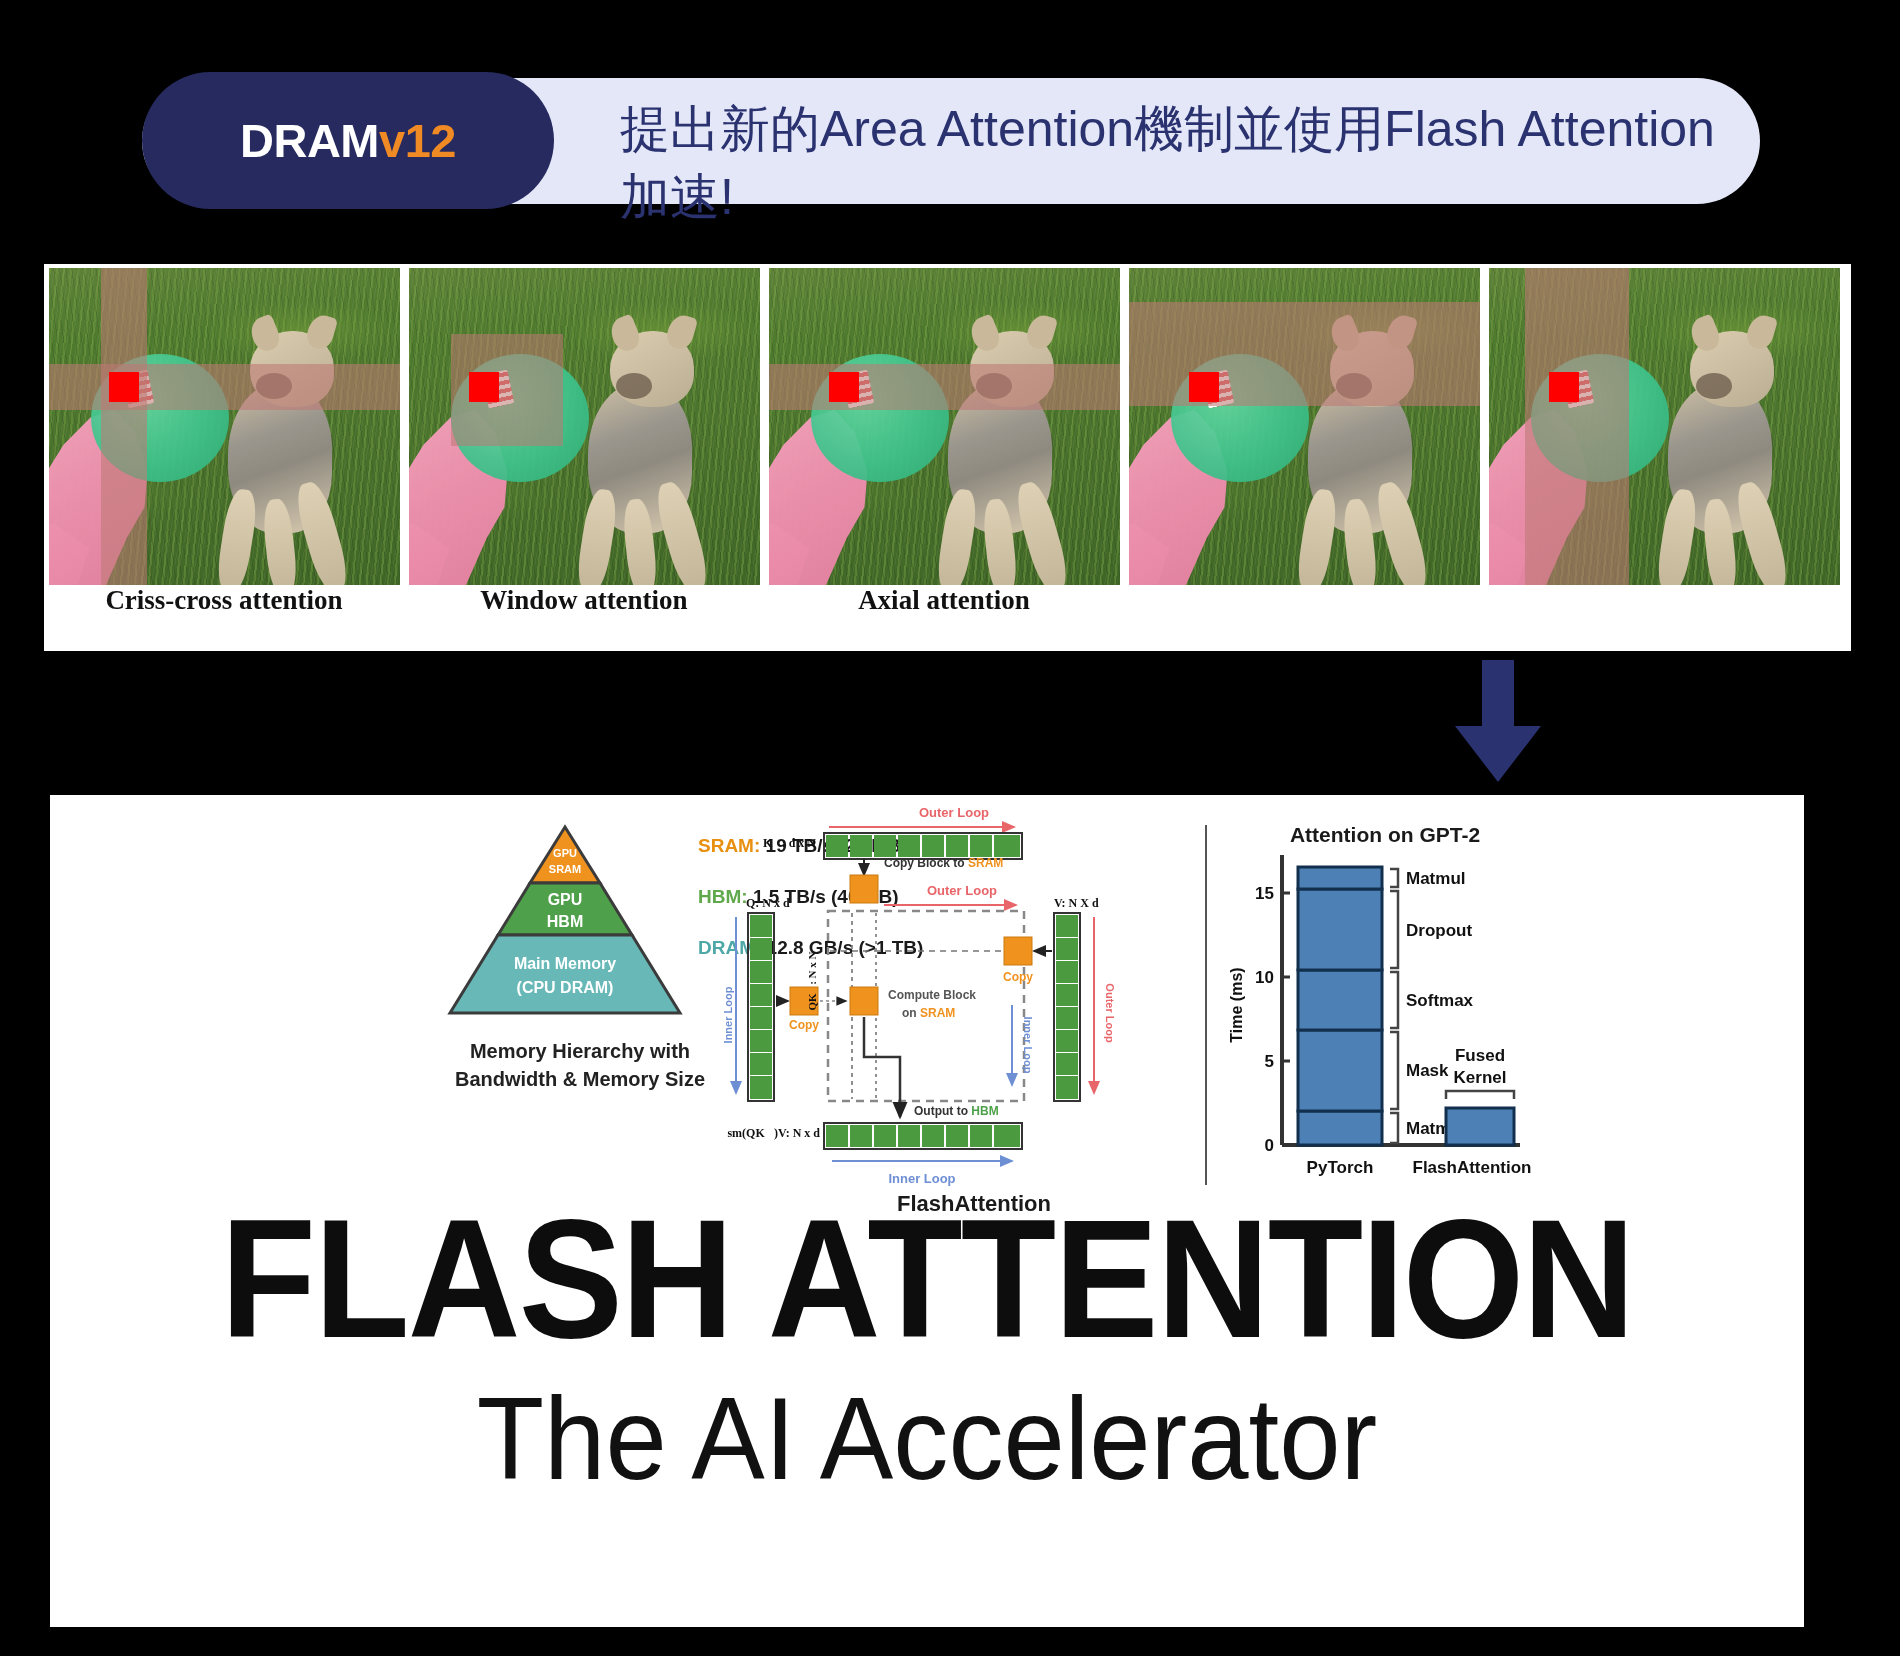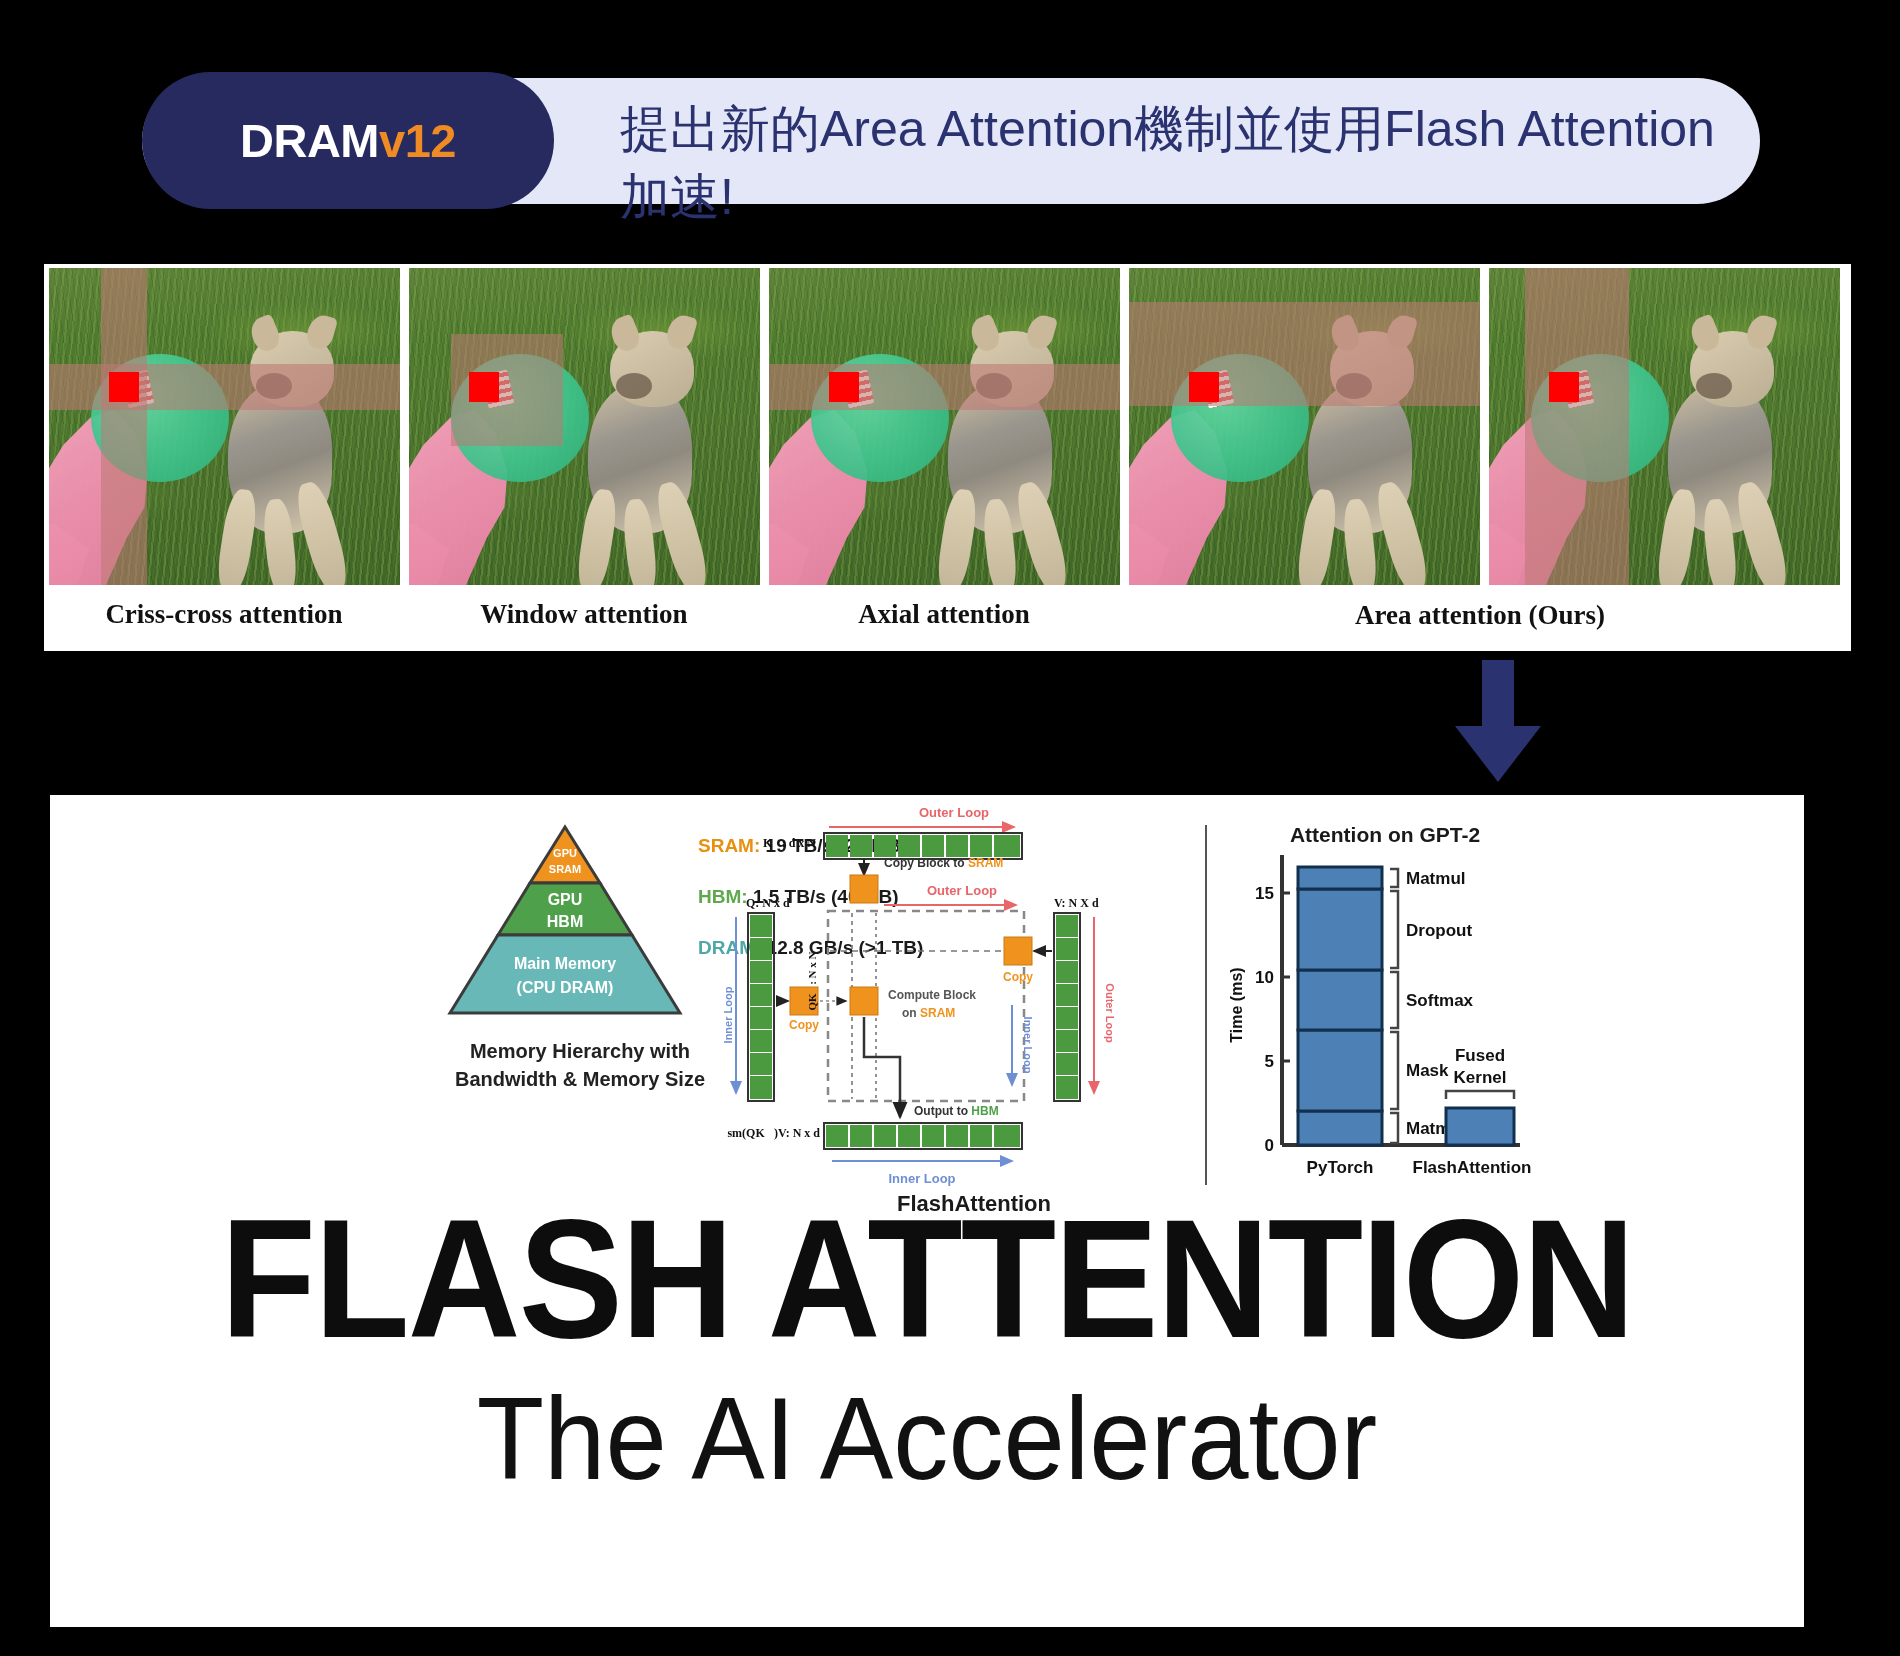--- a/index.html
+++ b/index.html
@@ -146,21 +146,20 @@
   .ov { position: absolute; background: rgba(190,120,115,0.58); pointer-events: none; }
   .ov-vert  { top: 0; bottom: 0; width: 46px; }
   .ov-horz  { left: 0; right: 0; height: 46px; }
   .ov-block { background: rgba(190,120,115,0.55); }
   .redmark {
     position: absolute; width: 30px; height: 30px;
     background: #FF0000;
   }
 
   .attn-caption {
-    margin-top: 14px;
     font-family: "Liberation Serif", serif;
     font-weight: bold; font-size: 27px; color: #111;
     text-align: center; white-space: nowrap;
   }
   .or-gap {
     width: 118px; height: 387px;
     display: flex; align-items: center; justify-content: center;
     background: #fff;
   }
   .or-text {
@@ -377,23 +376,20 @@
             <div class="dog-ear2"></div>
             <div class="dog-muzzle"></div>
           </div>
         </div>
         <div class="ov ov-vert" style="left:36px; width:104px"></div>
         <div class="redmark" style="left:60px; top:104px"></div>
       </div>
     </div>
   </div>
 
-  <div class="area-caption-wrap" style="top:600px">
-    <span class="attn-caption">Area attention (Ours)</span>
-  </div>
 
   <svg class="down-arrow" viewBox="0 0 86 122">
     <polygon points="27,0 59,0 59,66 86,66 43,122 0,66 27,66" fill="#2B3270"></polygon>
   </svg>
 
   <div class="flash-card">
 
     <div class="diagram-row">
 
       <div class="pyr-wrap">

